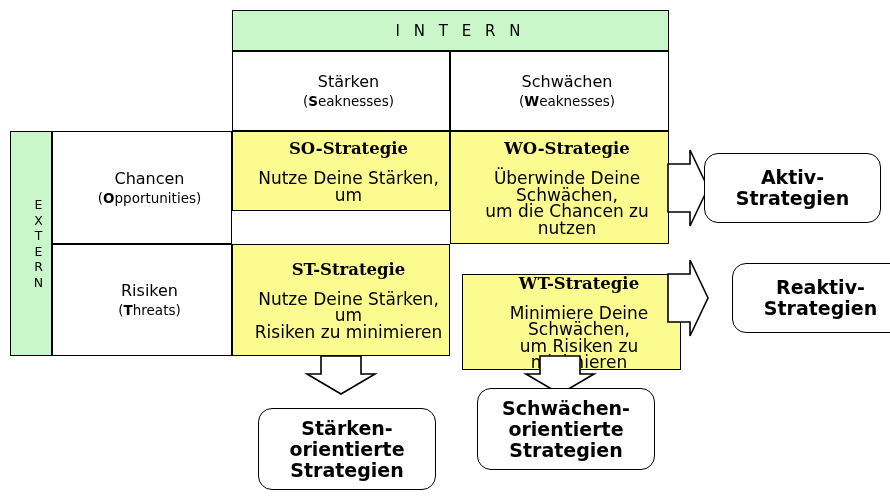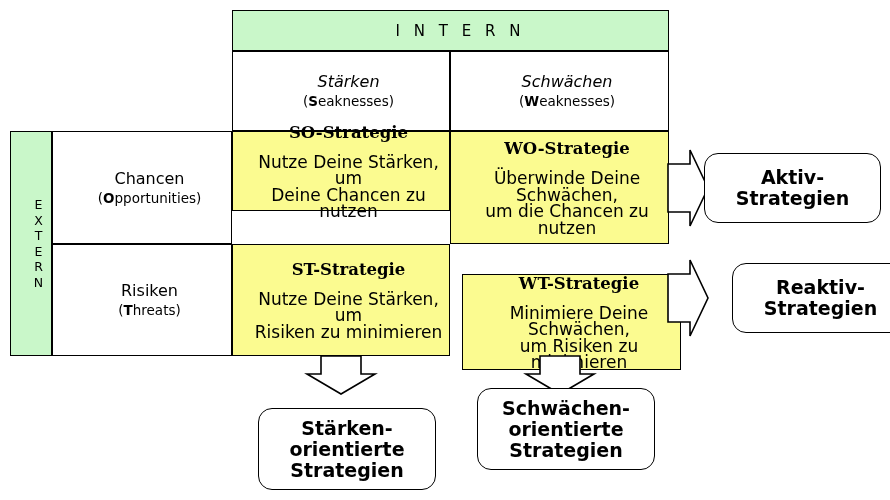--- a/index.html
+++ b/index.html
@@ -53,21 +53,20 @@
     left: 232px; top: 51px;
     width: 218px; height: 80px;
   }
   #col-weaknesses {
     left: 450px; top: 51px;
     width: 219px; height: 80px;
   }
   .colhead-main {
     font-size: 16px;
     line-height: 21px;
-    font-style: italic;
   }
   .colhead-sub {
     font-size: 13.5px;
     line-height: 19px;
   }
   .colhead-sub b, .rowhead-sub b { font-weight: bold; }
 
   
   #extern-cell {
     left: 10px; top: 131px;
@@ -187,21 +186,20 @@
 
   <div class="cell fill-white" id="row-opportunities">
     <div class="rowhead-main">Chancen</div>
     <div class="rowhead-sub"><span>(</span><b>O</b><span>pportunities)</span></div>
   </div>
 
   <div class="cell fill-yellow" id="cell-so">
     <div class="strat-title">SO-Strategie</div>
     <div class="strat-desc">
       <div>Nutze Deine Stärken, um</div>
-      <div>Deine Chancen zu nutzen</div>
     </div>
   </div>
 
   <div class="cell fill-yellow" id="cell-wo">
     <div class="strat-title">WO-Strategie</div>
     <div class="strat-desc">
       <div>Überwinde Deine Schwächen,</div>
       <div>um die Chancen zu nutzen</div>
     </div>
   </div>

